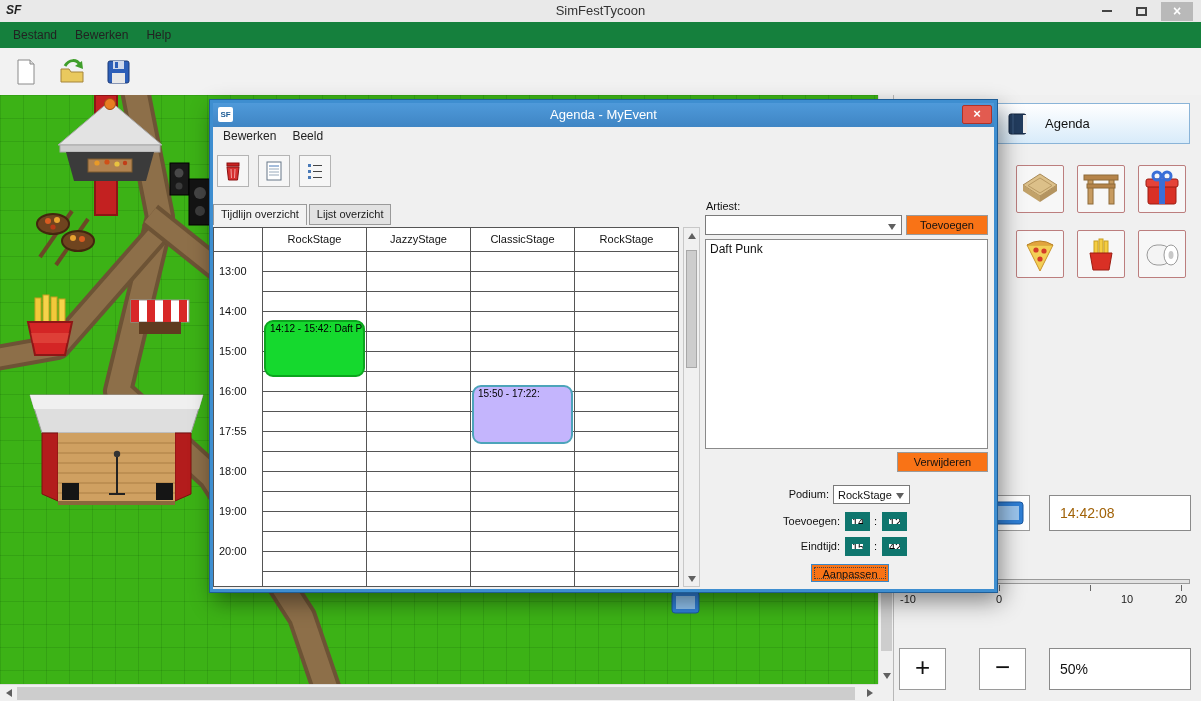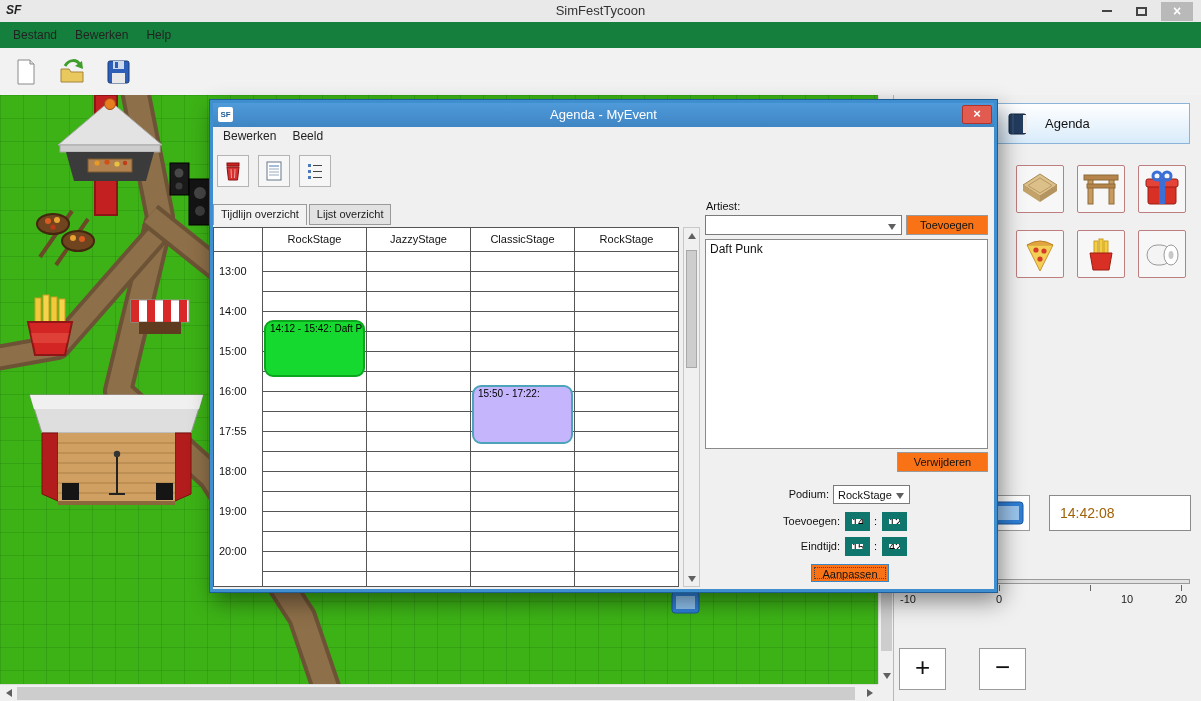--- a/index.html
+++ b/index.html
@@ -337,20 +337,21 @@
         <div class="tick" style="left: 105px;"></div>
         <div class="tick-label" style="left: 105px;">0</div>
         <div class="tick" style="left: 196px;"></div>
         <div class="tick-label" style="left: 212px; margin-left: 21px;">10</div>
         <div class="tick" style="left: 287px;"></div>
         <div class="tick-label" style="left: 287px;">20</div>
       </div>
 
     <div class="zoom-btn" style="left:5px;top:553px;">+</div>
     <div class="zoom-btn" style="left:85px;top:553px;">−</div>
+    <div class="zoom-box">50%</div>
   </div>
 
   <div class="dialog">
     <div class="dlg-titlebar">
       <span class="dlg-logo">SF</span>
       <span class="dlg-title">Agenda - MyEvent</span>
       <span class="dlg-close">×</span>
     </div>
     <div class="dlg-body">
       <div class="dlg-menu" id="dlg-menu">

